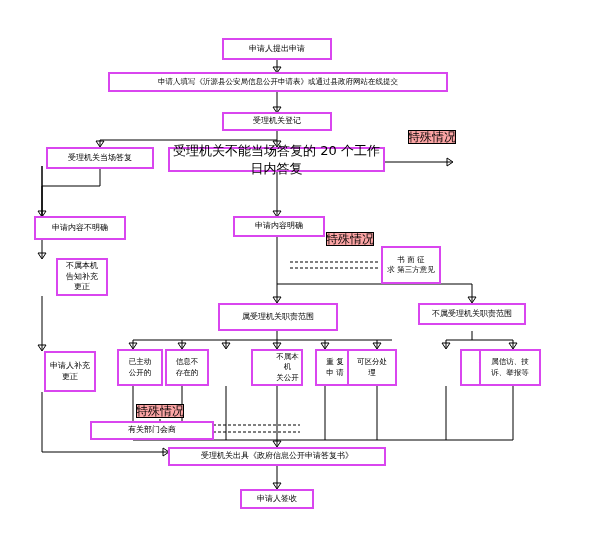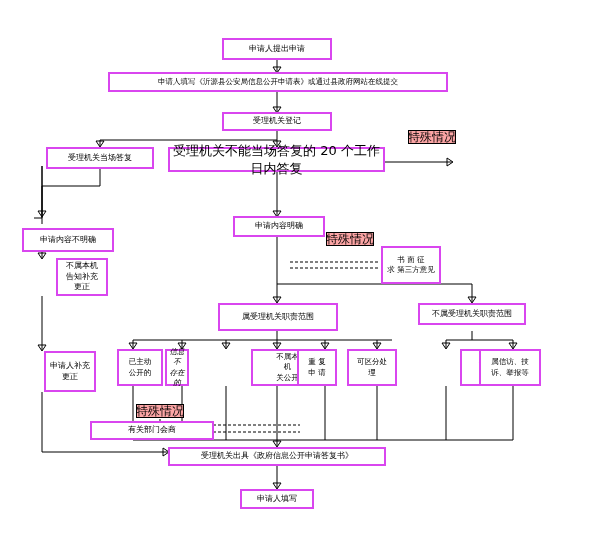--- a/index.html
+++ b/index.html
@@ -166,21 +166,21 @@
 
   <div class="node" style="left:222px; top:112px; width:110px; height:19px;">受理机关登记</div>
 
   <div class="node" style="left:46px; top:147px; width:108px; height:22px;">受理机关当场答复</div>
 
   <div class="node" style="left:168px; top:147px; width:217px; height:25px; font-size:13px;">受理机关不能当场答复的 20 个工作日内答复</div>
 
   <div class="label" style="left:408px; top:130px; width:48px; height:14px; border:1px solid #000;">特殊情况</div>
 
 
-  <div class="node" style="left:22px; top:216px; width:92px; height:24px;margin-top:12px;">申请内容不明确</div>
+  <div class="node" style="left:34px; top:216px; width:92px; height:24px;">申请内容不明确</div>
 
   <div class="node" style="left:233px; top:216px; width:92px; height:21px;">申请内容明确</div>
 
   <div class="label" style="left:326px; top:232px; width:48px; height:14px; border:1px solid #000;">特殊情况</div>
 
   <div class="node" style="left:381px; top:246px; width:60px; height:38px; font-size:7.5px;">书 面 征
 求 第三方意见</div>
 
   <div class="node" style="left:56px; top:258px; width:52px; height:38px;">不属本机
 告知补充
@@ -188,37 +188,37 @@
 
   <div class="node" style="left:44px; top:351px; width:52px; height:41px;">申请人补充
 更正</div>
 
   <div class="node" style="left:218px; top:303px; width:120px; height:28px;">属受理机关职责范围</div>
 
   <div class="node" style="left:418px; top:303px; width:108px; height:22px;">不属受理机关职责范围</div>
 
   <div class="node" style="left:117px; top:349px; width:46px; height:37px; font-size:7.5px;">已主动
 公开的</div>
-  <div class="node" style="left:165px; top:349px; width:24px; height:37px; font-size:7.5px;font-style:italic;">信息不
+  <div class="node" style="left:165px; top:349px; width:44px; height:37px; font-size:7.5px;">信息不
 存在的</div>
   <div class="node" style="left:221px; top:349px; width:38px; height:37px; font-size:7.5px;margin-left:34px;">可以
 公开</div>
   <div class="node" style="left:251px; top:349px; width:52px; height:37px; font-size:7.5px;padding-left:23px;">不属本机
 关公开</div>
-  <div class="node" style="left:297px; top:349px; width:40px; height:37px; font-size:7.5px;">重 复
+  <div class="node" style="left:315px; top:349px; width:40px; height:37px; font-size:7.5px;">重 复
 申 请</div>
   <div class="node" style="left:347px; top:349px; width:50px; height:37px; font-size:7.5px;">可区分处
 理</div>
 
   <div class="node" style="left:440px; top:349px; width:60px; height:37px; font-size:7.5px;margin-left:20px;">有特别
 规定</div>
   <div class="node" style="left:479px; top:349px; width:62px; height:37px; font-size:7.5px;">属信访、技
 诉、举报等</div>
 
   <div class="label" style="left:136px; top:404px; width:48px; height:14px; border:1px solid #000;">特殊情况</div>
 
   <div class="node" style="left:90px; top:421px; width:124px; height:19px;">有关部门会商</div>
 
   <div class="node" style="left:168px; top:447px; width:218px; height:19px;">受理机关出具《政府信息公开申请答复书》</div>
 
-  <div class="node" style="left:240px; top:489px; width:74px; height:20px;">申请人填写</div>
+  <div class="node" style="left:240px; top:489px; width:74px; height:20px;">申请人签收</div>
 
 </div>
 
 </body></html>

